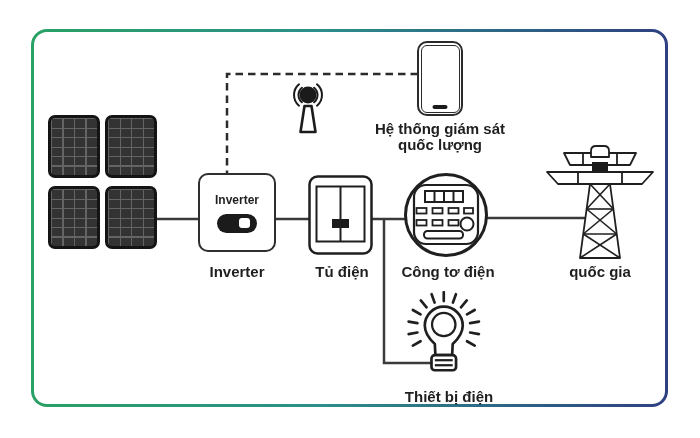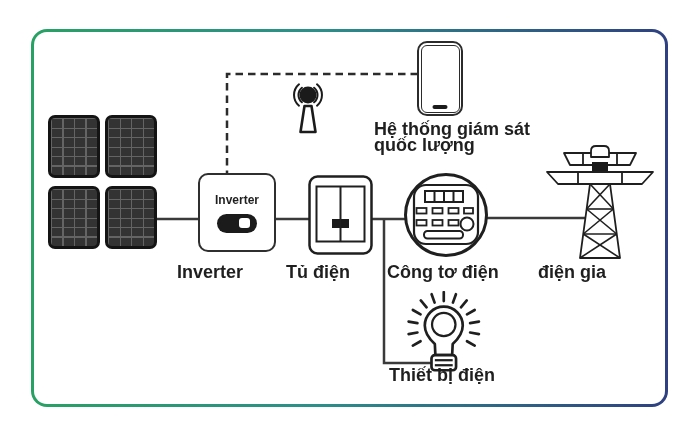--- a/index.html
+++ b/index.html
@@ -49,22 +49,22 @@
     position:absolute; left:417px; top:41px; width:46px; height:75px;
     box-sizing:border-box; background:#ffffff;
     border:2.5px solid #2b2b2b; border-radius:10px;
   }
   .phone-inner { position:absolute; inset:1.5px; border:1.5px solid #2b2b2b; border-radius:6px; }
   .phone-bar { position:absolute; left:50%; bottom:5px; transform:translateX(-50%);
     width:15px; height:4px; background:#1b1b1b; border-radius:2px; }
 
   
   .lbl {
-    position:absolute; font-size:18px; font-weight:bold; line-height:16px;
-    color:#1f1f1f; white-space:nowrap;
+    position:absolute; font-size:15px; font-weight:bold; line-height:16px;
+    color:#1f1f1f; text-align:center; white-space:nowrap;
   }
   .lbl div { white-space:nowrap; }
 </style>
 </head>
 <body>
 
 <div class="screen">
 
   <div class="frame">
     <div class="frame-inner"></div>
@@ -191,23 +191,23 @@
   </svg>
 
 
   <div class="lbl" style="left:177px;top:264px;width:120px">Inverter</div>
 
   <div class="lbl" style="left:387px;top:264px;width:122px">Công tơ điện</div>
 
   <div class="lbl" style="left:286px;top:264px;width:112px">Tủ điện</div>
 
   <div class="lbl" style="left:538px;top:264px;width:124px">
-    <div>điện gia</div>
+    <div>quốc gia</div>
   </div>
 
   <div class="lbl" style="left:374px;top:121px;width:132px">
     <div>Hệ thống giám sát</div>
     <div>quốc lượng</div>
   </div>
 
-  <div class="lbl" style="left:389px;top:367px;width:120px">Thiết bị điện</div>
+  <div class="lbl" style="left:389px;top:389px;width:120px">Thiết bị điện</div>
 
 </div>
 
 </body></html>

